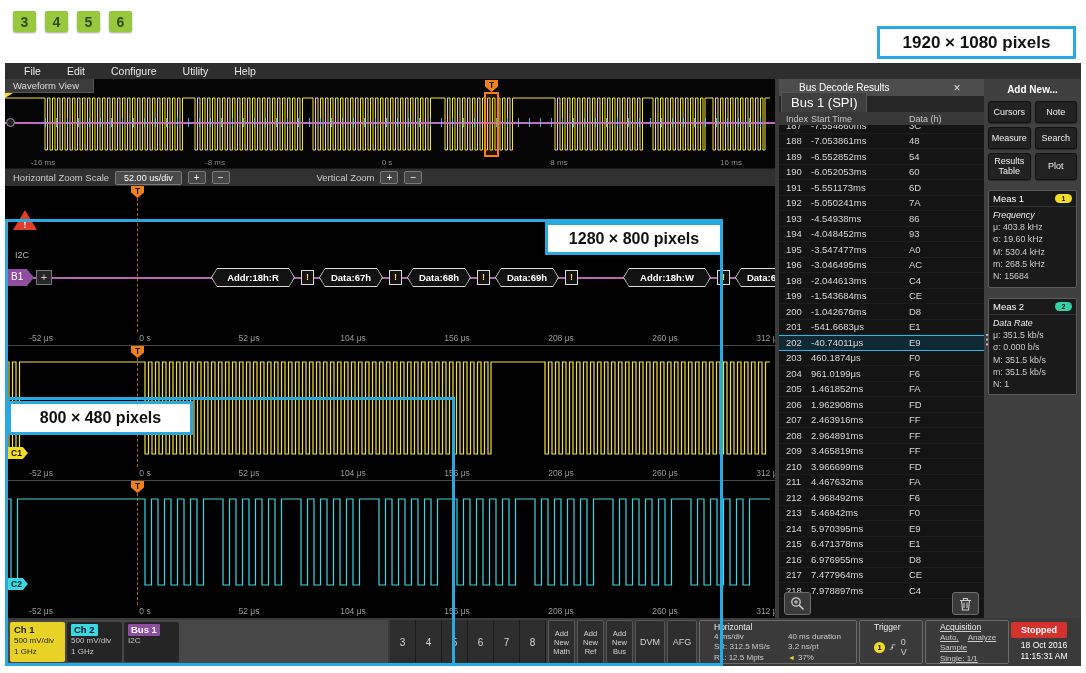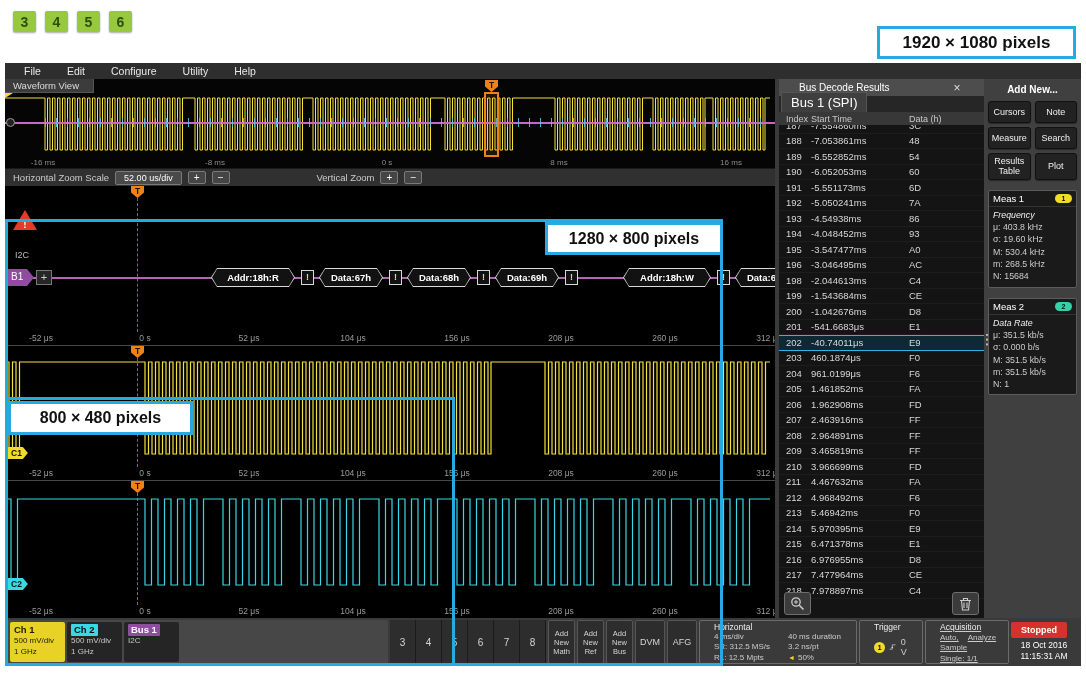--- a/index.html
+++ b/index.html
@@ -600,21 +600,21 @@
       <div class="group horiz">
         <div class="gtitle">Horizontal</div>
         <div class="hgrid">
           <span>4 ms/div</span>
           <span>40 ms duration</span>
           <span>SR: 312.5 MS/s</span>
           <span>3.2 ns/pt</span>
           <span>RL: 12.5 Mpts</span>
           <span class="pos-cell">
             <span class="pos-icon">◄</span>
-            <span>50%</span>
+            <span>37%</span>
           </span>
         </div>
       </div>
 
       <div class="group trig">
         <div class="gtitle">Trigger</div>
         <div class="trig-row">
           <span class="src-circ">1</span>
           <svg width="14" height="12" viewBox="0 0 14 12">
             <path d="M1 10 H6 V2 H12" stroke="#ddd" stroke-width="1.2" fill="none"></path>

